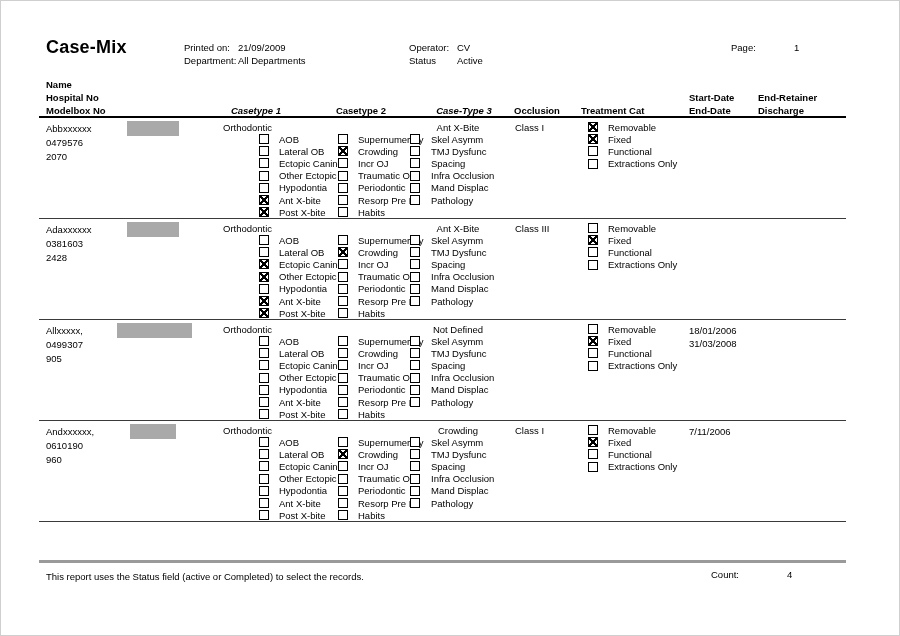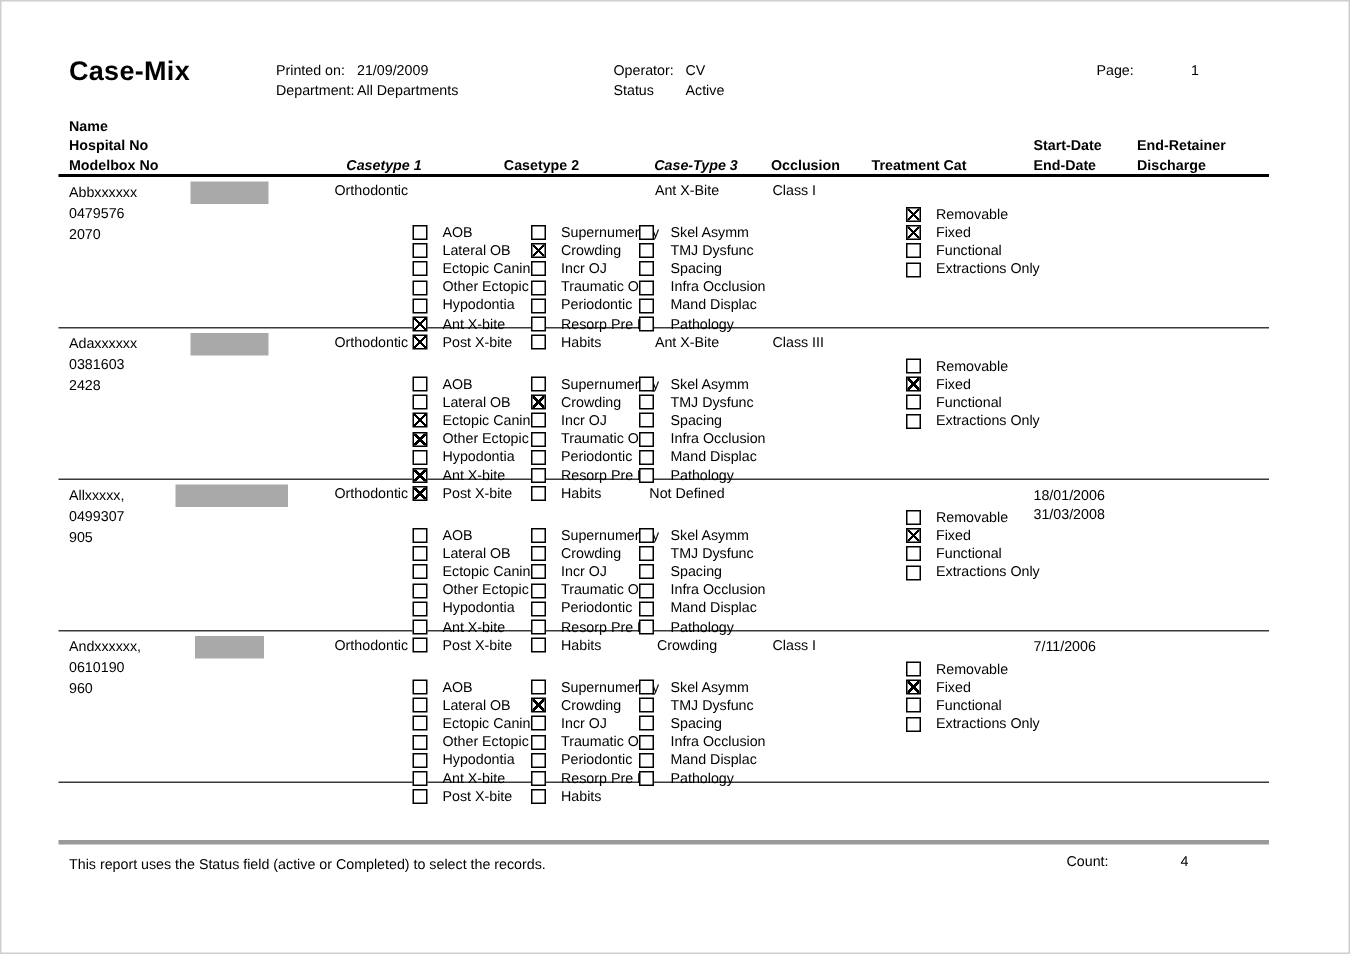--- a/index.html
+++ b/index.html
@@ -16,21 +16,21 @@
   #records{position:absolute;left:38px;top:117px;width:807px;}
   .record{position:relative;height:100px;border-bottom:1px solid #3a3a3a;}
   .name-block{position:absolute;left:7px;top:3px;line-height:13.5px;}
   .name-line{display:flex;align-items:center;gap:32px;}
   .redaction{display:inline-block;width:52px;height:15px;background:#a9a9a9;margin-left:4px;}
   .record:nth-child(3) .redaction{width:75px;margin-left:2px;}
   .record:nth-child(4) .redaction{width:46px;}
   .ct1-title{position:absolute;left:184px;top:4px;}
   .occlusion{position:absolute;left:476px;top:4px;}
   .ct3-title{position:absolute;left:364px;top:4px;width:110px;text-align:center;}
-  ul.checklist{position:absolute;list-style:none;margin:16px;padding:0;}
+  ul.checklist{position:absolute;list-style:none;margin:0;padding:0;}
   ul.ct1{left:220px;top:15px;}
   ul.ct2{left:299px;top:15px;}
   ul.ct3{left:371px;top:15px;}
   ul.treat{left:549px;top:3px;}
   .checklist li{height:12.2px;display:flex;align-items:center;}
   .cb{width:8px;height:8px;border:1px solid #000;margin-right:10px;flex:none;background:#fff;}
   ul.ct3 .cb{margin-right:11px;}
   .cb.checked{
     background-image:
       linear-gradient(45deg, transparent 42%, #000 42%, #000 58%, transparent 58%),

